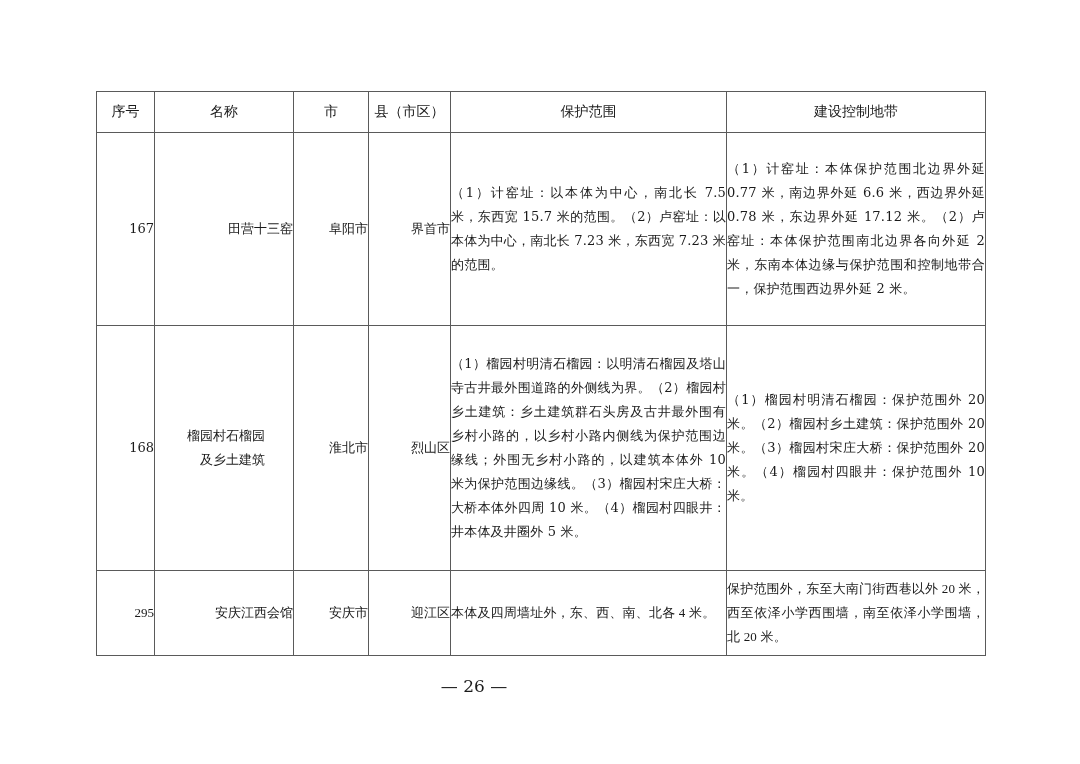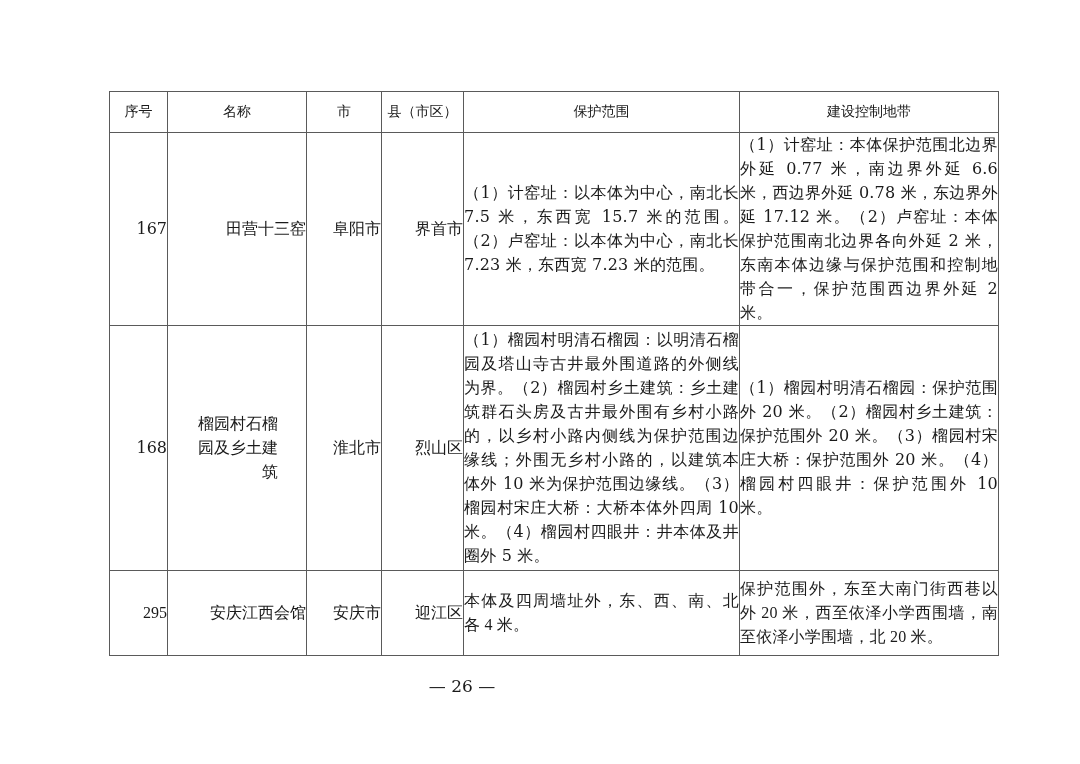--- a/index.html
+++ b/index.html
@@ -1,39 +1,39 @@
 <!DOCTYPE html>
 <html><head>
   <meta charset="utf-8">
   <style>
     html, body { margin: 0; padding: 0; }
     body {
       width: 1080px; height: 764px; background: #ffffff; position: relative; overflow: hidden;
       font-family: "DejaVu Serif", "Liberation Serif", serif; color: #1a1a1a;
     }
     table.doc-table {
-      position: absolute; left: 109px; top: 91px;
+      position: absolute; left: 96px; top: 91px;
       border-collapse: collapse; table-layout: fixed;
       width: 889px;
     }
     table.doc-table td, table.doc-table th {
       border: 1px solid #5a5a5a; padding: 0; vertical-align: middle;
     }
     th {
       font-family: "DejaVu Sans", "Liberation Sans", sans-serif;
       font-weight: normal; font-size: 14px; height: 40px; text-align: center;
     }
-    td { font-size: 16px; line-height: 24px; }
+    td { font-size: 13px; line-height: 24px; }
     td.c { text-align: right; }
     td.txt { text-align: justify; padding: 0 3px; letter-spacing: 0.2px; }
     .row167 td { height: 192px; }
     .row168 td { height: 244px; }
     .row169 td { height: 84px; font-family: Liberation Serif, serif; }
     .page-number {
-      position: absolute; left: 0; width: 924px; top: 676px;
+      position: absolute; left: 12px; width: 924px; top: 676px;
       text-align: center; font-size: 17px;
     }
   </style>
 </head>
 <body>
 
 <table class="doc-table">
   <colgroup>
     <col style="width:58px">
     <col style="width:139px">

